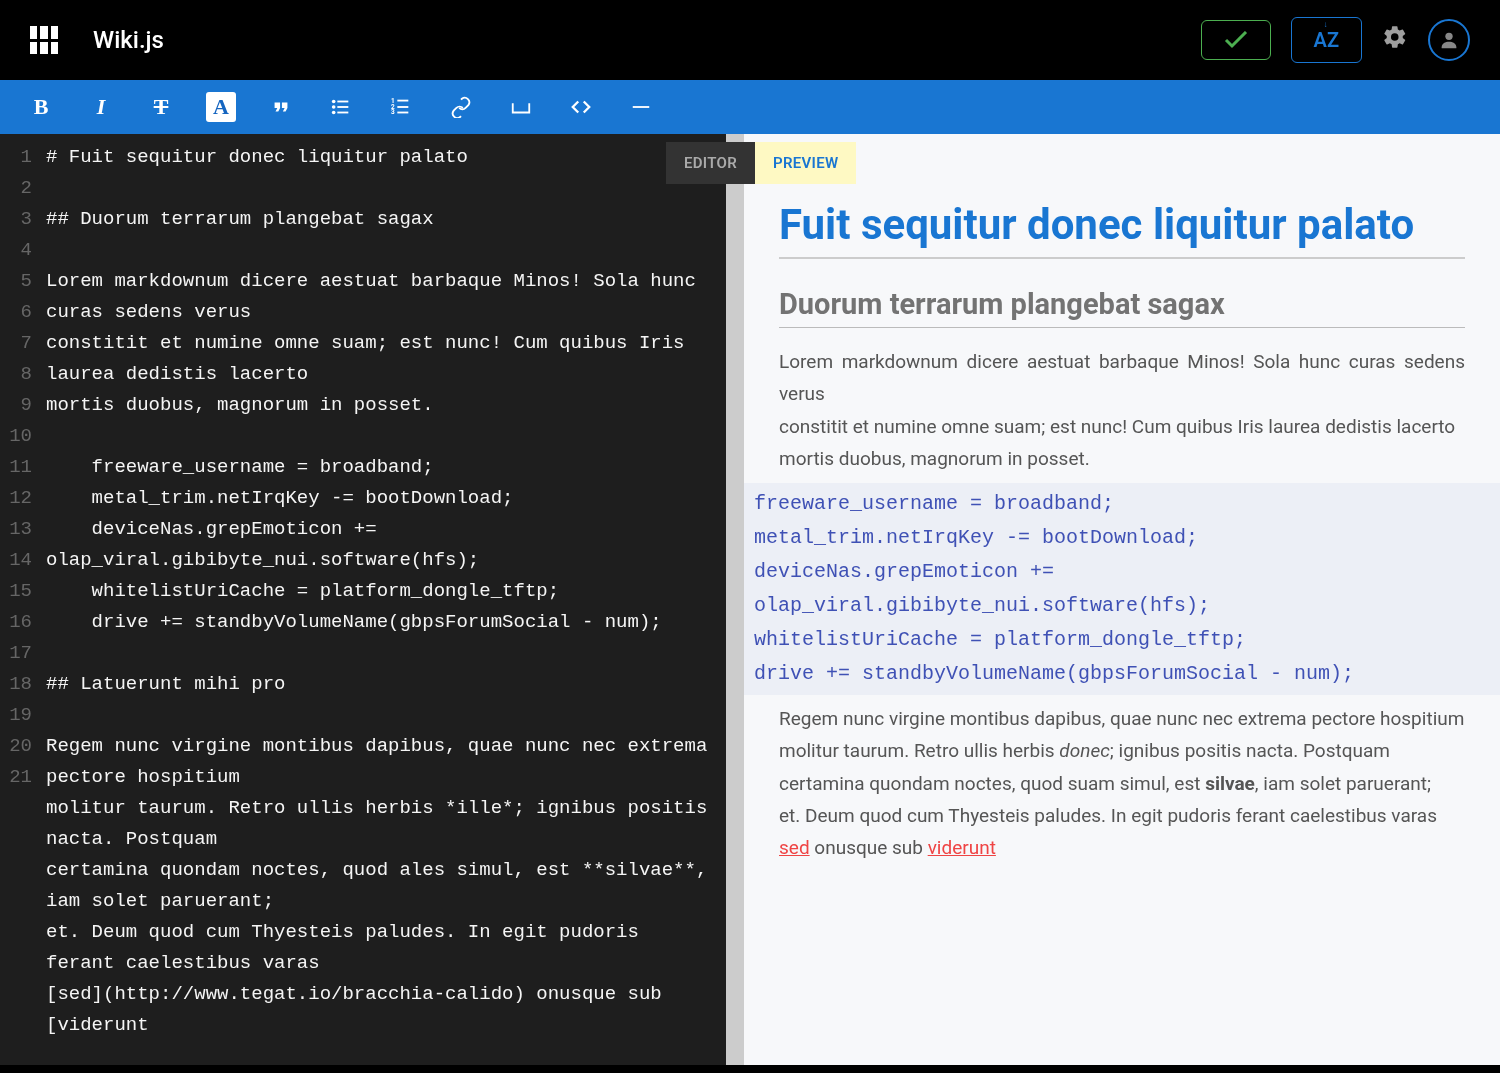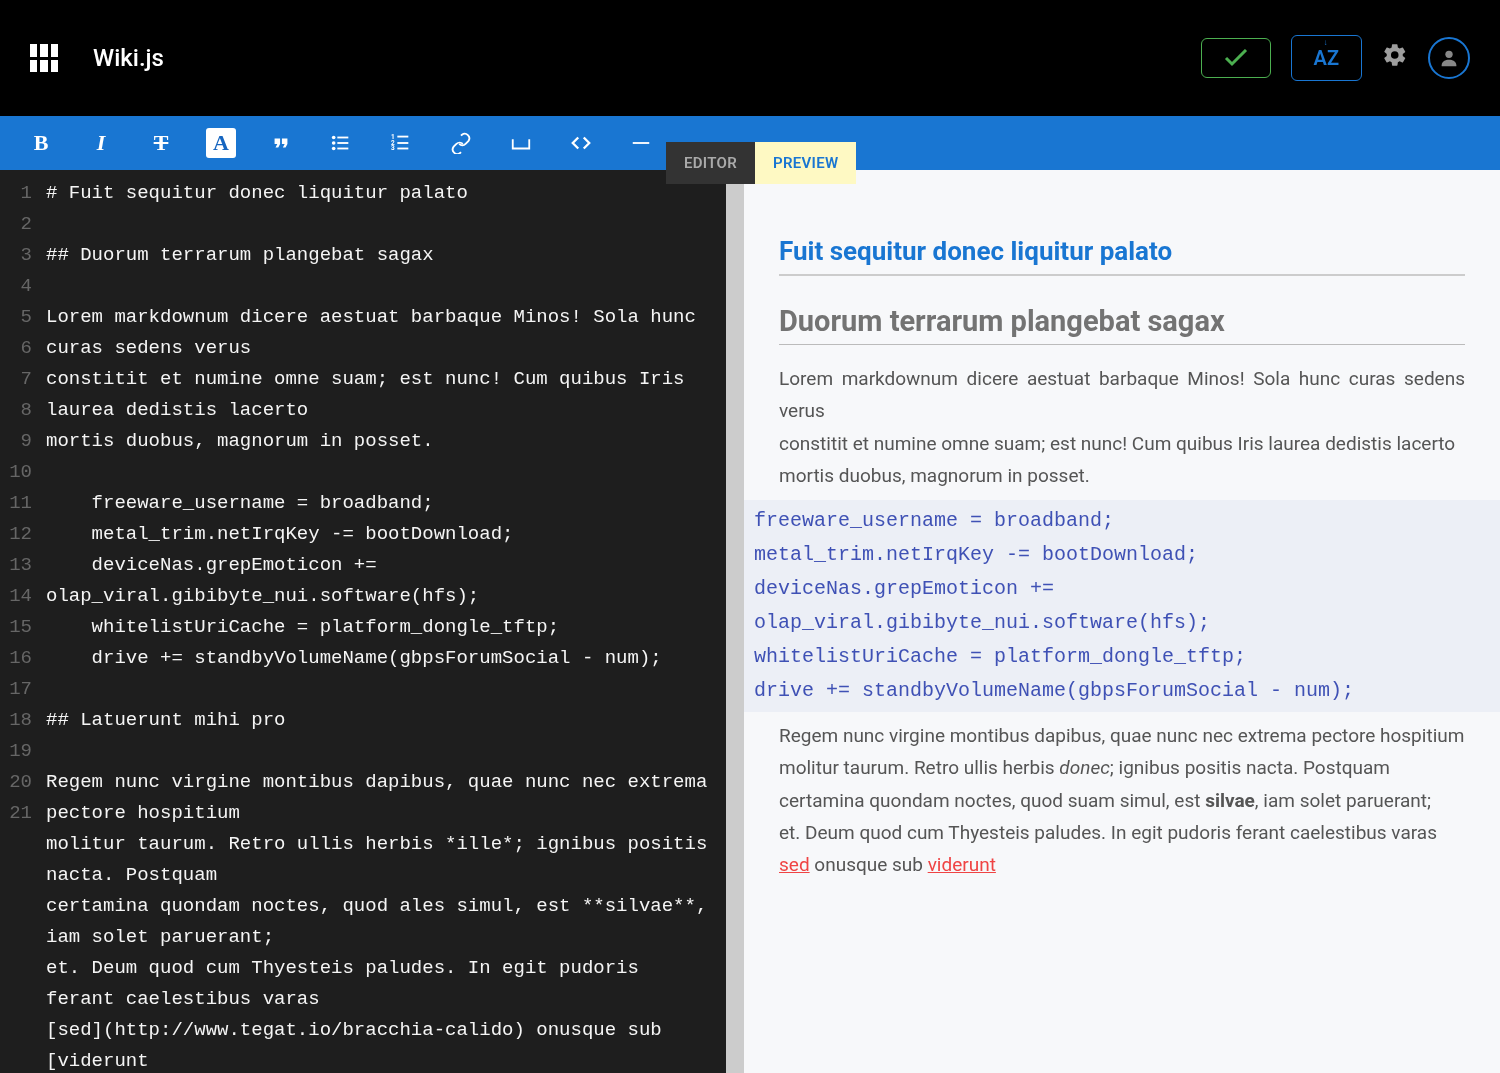--- a/index.html
+++ b/index.html
@@ -1,19 +1,19 @@
 <!DOCTYPE html>
 <html><head>
 <meta charset="utf-8">
 <style>
 * { margin: 0; padding: 0; box-sizing: border-box; }
 body { font-family: -apple-system, BlinkMacSystemFont, "Segoe UI", Roboto, sans-serif; background: #000; width: 1500px; height: 1073px; overflow: hidden; }
 
 
-.top-header { height: 116px; background: #000; display: flex; align-items: center; padding: 16px 30px; justify-content: space-between; }
+.top-header { height: 80px; background: #000; display: flex; align-items: center; padding: 16px 30px; justify-content: space-between; }
 .header-left { display: flex; align-items: center; gap: 35px; }
 .apps-icon { width: 28px; height: 28px; display: grid; grid-template-columns: repeat(3,1fr); grid-template-rows: repeat(2,1fr); gap: 3px; }
 .apps-icon span { background: #fff; }
 .app-title { color: #fff; font-size: 24px; font-weight: 500; }
 .header-right { display: flex; align-items: center; gap: 20px; }
 .btn-outline { border: 1.5px solid; border-radius: 6px; padding: 10px 22px; display: flex; align-items: center; justify-content: center; font-size: 20px; font-weight: 600; cursor: pointer; background: transparent; }
 .btn-check { border-color: #4caf50; color: #4caf50; }
 .btn-az { border-color: #1976d2; color: #1976d2; }
 .icon-gear { color: #9e9e9e; font-size: 26px; cursor: pointer; }
 .avatar { width: 42px; height: 42px; border: 2px solid #1976d2; border-radius: 50%; display: flex; align-items: center; justify-content: center; color: #888; font-size: 22px; cursor: pointer; }
@@ -38,21 +38,21 @@
 .tab { padding: 12px 18px; font-size: 15px; font-weight: 600; cursor: pointer; letter-spacing: .3px; }
 .tab-editor { background: #333; color: #aaa; }
 .tab-preview { background: #fef9c3; color: #1976d2; }
 
 
 .divider { width: 18px; background: #ccc; }
 
 
 .preview-pane { flex: 1; background: #f7f8fa; overflow-y: auto; padding-top: 48px; }
 .preview-content { padding: 18px 35px 40px 35px; }
-.preview-content h1 { color: #1976d2; font-size: 26px; font-weight: 700; border-bottom: 2px solid #ccc; padding-bottom: 8px; margin-bottom: 28px; }
+.preview-content h1 { color: #1976d2; font-size: 42px; font-weight: 700; border-bottom: 2px solid #ccc; padding-bottom: 8px; margin-bottom: 28px; }
 .preview-content h2 { color: #737373; font-size: 29px; font-weight: 700; border-bottom: 1px solid #bbb; padding-bottom: 6px; margin: 28px 0 18px 0; }
 .preview-content p { color: #555; font-size: 19px; line-height: 1.7; text-align: justify; }
 .preview-content pre { background: #eceff6; color: #3f51b5; font-family: "Courier New", monospace; font-size: 20px; line-height: 1.7; margin: 8px -35px; padding: 4px 10px; white-space: pre-wrap; }
 .preview-content a { color: #ef4444; text-decoration: underline; }
 .preview-content em { font-style: italic; }
 .preview-content strong { font-weight: 700; }
 
 .check-svg { width: 24px; height: 18px; }
 </style>
 </head>

